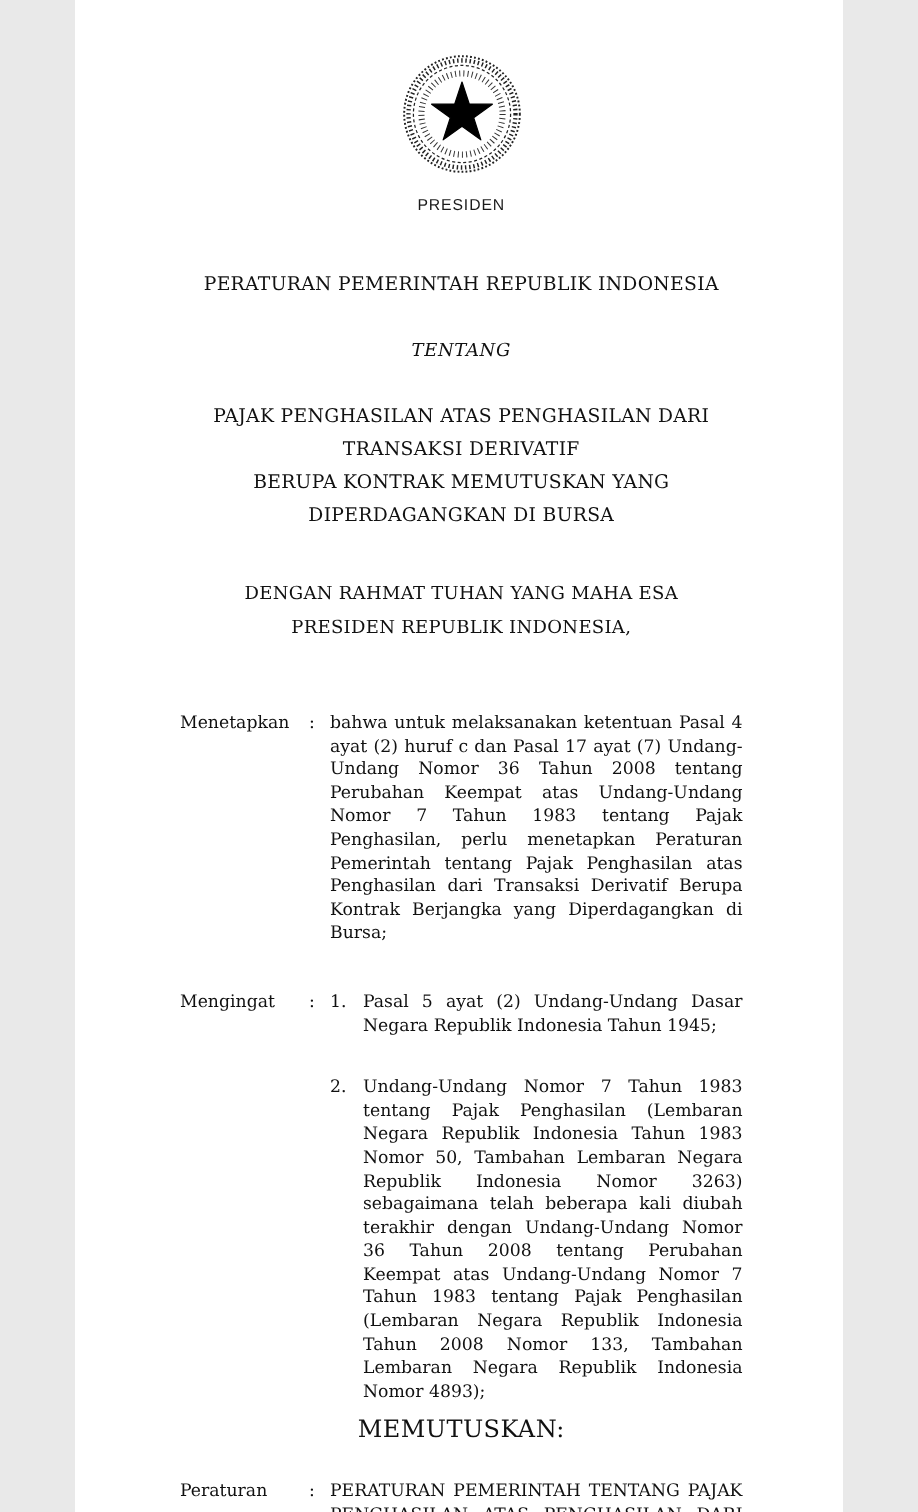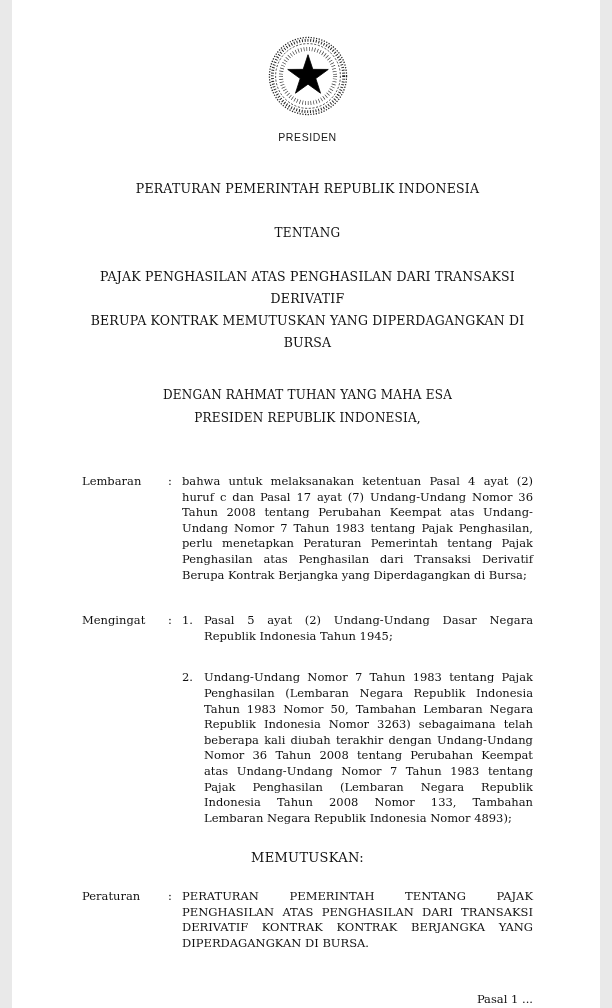--- a/index.html
+++ b/index.html
@@ -1,18 +1,18 @@
 <!DOCTYPE html>
 <html><head>
 <meta charset="utf-8">
 <style>
   * { margin: 0; padding: 0; box-sizing: border-box; }
   html, body { background: #e9e9e9; }
   .page {
-    width: 588px;
+    width: 512px;
     height: 1008px;
     margin: 0 auto;
     background: #ffffff;
     font-family: "DejaVu Serif", serif;
     color: #111111;
     position: relative;
     padding: 35px 67px 0 70px;
     overflow: hidden;
   }
   
@@ -21,21 +21,21 @@
   .letterhead-text {
     font-family: "Liberation Sans", sans-serif;
     font-size: 10.5px;
     letter-spacing: 0.6px;
     line-height: 17px;
     color: #1a1a1a;
   }
   
   .title-block { text-align: center; margin-top: 32px; }
   .title-line { font-size: 12.5px; line-height: 22px; letter-spacing: 0.2px; }
-  .tentang { font-size: 12px; margin-top: 26px; letter-spacing: 0.4px; }
+  .tentang { font-size: 12px; margin-top: 26px; letter-spacing: 0.4px; font-style: italic; }
   .subject { margin-top: 26px; }
   .subject .title-line { line-height: 22px; }
   .invocation { margin-top: 30px; }
   .invocation .title-line { font-size: 12px; line-height: 23px; }
   
   .body-block { margin-top: 44px; font-size: 11.5px; line-height: 15.6px; }
   .clause {
     display: grid;
     grid-template-columns: 86px 14px 1fr;
     column-gap: 0;
@@ -47,22 +47,22 @@
   .clause + .clause { margin-top: 30px; }
   .list-item {
     display: grid;
     grid-template-columns: 22px 1fr;
   }
   .list-item + .list-item { margin-top: 26px; }
   .list-item .num { text-align: left; }
   .list-item .item-text { text-align: justify; }
   .memutuskan {
     text-align: center;
-    font-size: 13px;
-    margin-top: 24px;
+    font-size: 16px;
+    margin-top: 8px;
     letter-spacing: 0.3px;
   }
   .menetapkan-block { margin-top: 24px; font-size: 11.5px; line-height: 15.6px; }
   .page-footer {
     margin-top: 40px;
     text-align: right;
     font-size: 11.5px;
   }
 </style>
 </head>
@@ -95,21 +95,21 @@
     </div>
     <div class="invocation">
       <div class="title-line">DENGAN RAHMAT  TUHAN YANG MAHA ESA</div>
       <div class="title-line">PRESIDEN REPUBLIK INDONESIA,</div>
     </div>
   </section>
 
   <section class="body-block">
 
     <div class="clause">
-      <div class="label">Lembaran</div>
+      <div class="label">Menetapkan</div>
       <div class="colon">:</div>
       <div class="text">bahwa untuk melaksanakan ketentuan Pasal 4 ayat (2) huruf c dan Pasal 17 ayat (7) Undang-Undang Nomor 36 Tahun 2008 tentang Perubahan Keempat atas Undang-Undang Nomor 7 Tahun 1983 tentang Pajak Penghasilan, perlu menetapkan Peraturan Pemerintah tentang Pajak Penghasilan atas Penghasilan dari Transaksi Derivatif Berupa Kontrak Berjangka yang Diperdagangkan di Bursa;</div>
     </div>
 
     <div class="clause">
       <div class="label">Mengingat</div>
       <div class="colon">:</div>
       <div class="items">
         <div class="list-item">
           <div class="num">1.</div>

